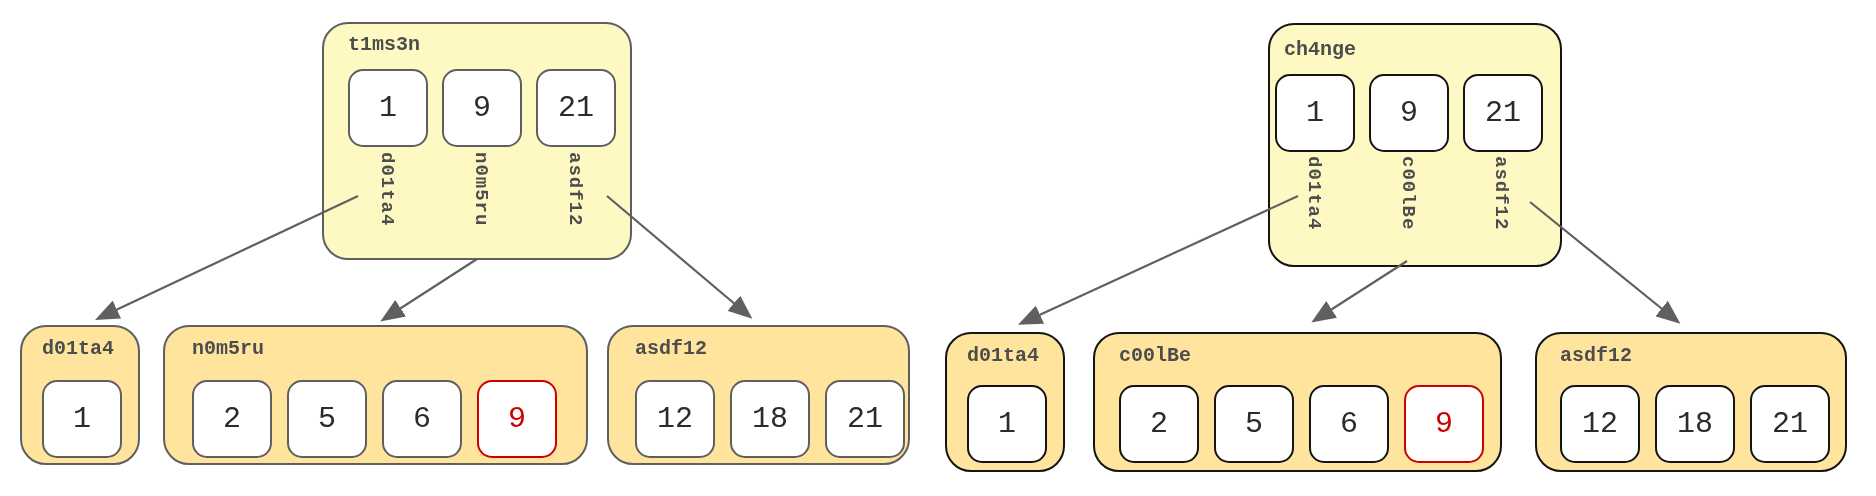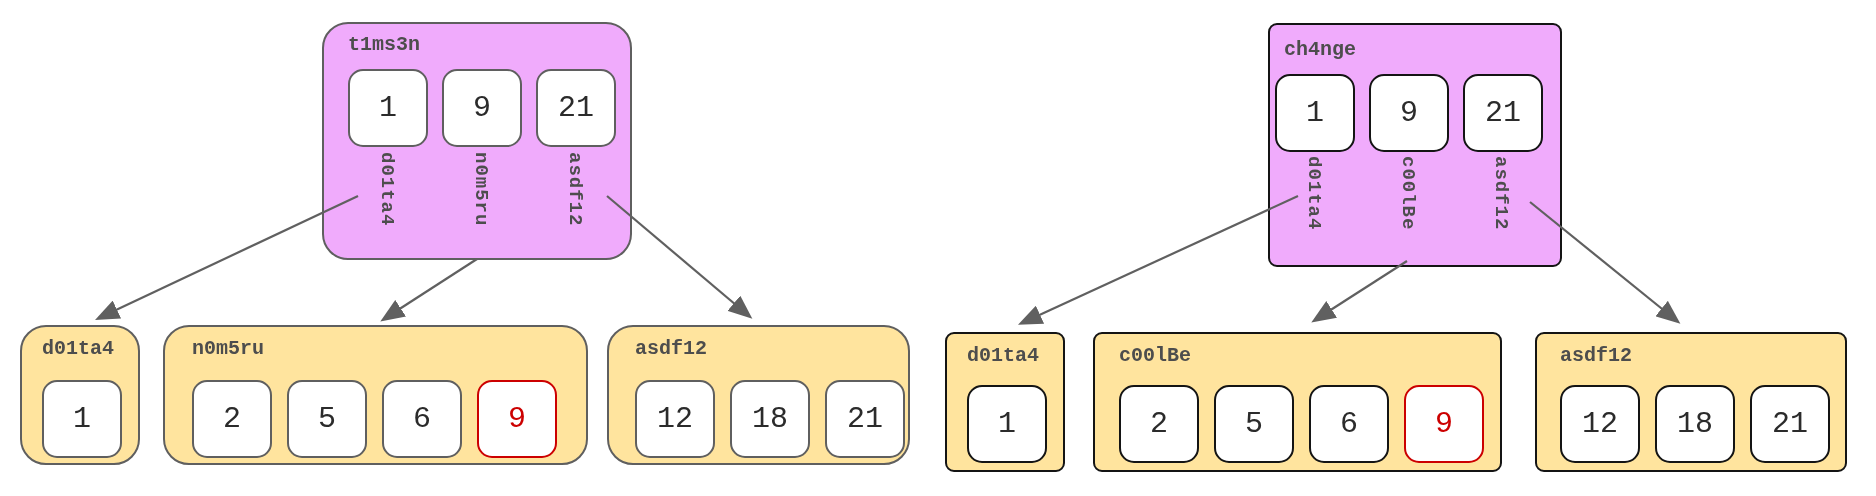--- a/index.html
+++ b/index.html
@@ -1,20 +1,20 @@
 <!DOCTYPE html>
 <html><head>
 <meta charset="utf-8">
 <style>
   html,body{margin:0;padding:0;background:#ffffff;}
   .canvas{position:relative;width:1876px;height:496px;background:#ffffff;overflow:hidden;
           font-family:"Liberation Mono","DejaVu Sans Mono",monospace;}
   .node{position:absolute;box-sizing:border-box;border:2px solid #5f5f5f;border-radius:26px;background:#ffe49e;}
-  .node.root{background:#f0abfc;text-decoration:underline;}
-  .node.dark{border-color:#141414;border-radius:9px;}
+  .node.root{background:#fef9c3;text-decoration:underline;}
+  .node.dark{border-color:#141414;}
   .nlabel{position:absolute;font-weight:bold;font-size:20px;color:#4d4d4d;white-space:nowrap;}
   .keys{position:absolute;display:flex;}
   .key{box-sizing:border-box;width:80px;height:78px;background:#ffffff;border:2px solid #5f5f5f;
        border-radius:15px;display:flex;align-items:center;justify-content:center;
        font-size:30px;color:#2b2b2b;}
   .dark .key{border-color:#141414;}
   .key.red{border-color:#cc0000;color:#cc0000;}
   .ptr{position:absolute;writing-mode:vertical-rl;text-orientation:mixed;
        font-weight:bold;font-size:19px;color:#4d4d4d;letter-spacing:1px;}
   .annotation{position:absolute;left:700px;top:30px;font-family:"Liberation Sans",sans-serif;

